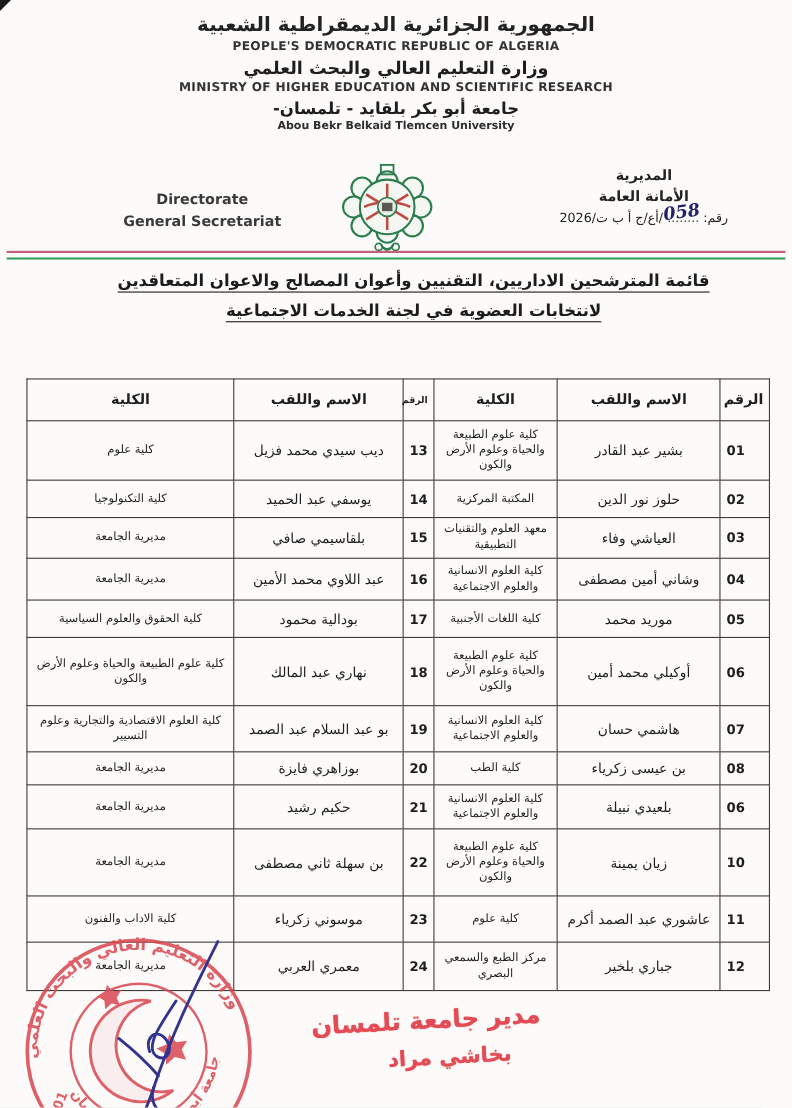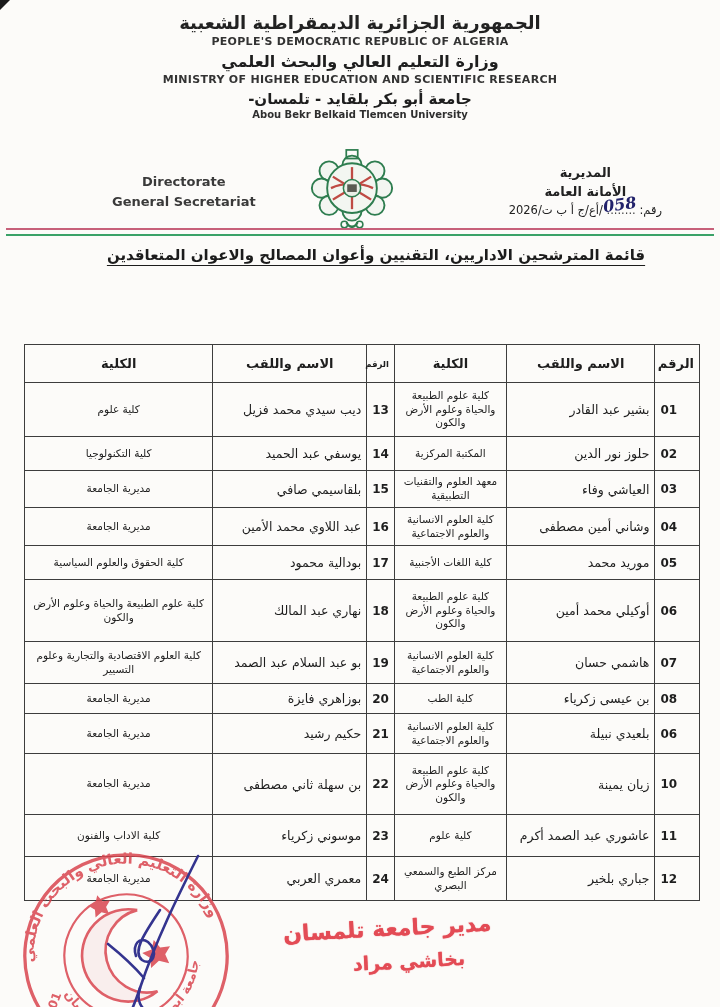--- a/index.html
+++ b/index.html
@@ -12,21 +12,21 @@
   .hdr .ar1{font-size:18px;font-weight:bold;letter-spacing:0;color:#222;}
   .hdr .en{direction:ltr;font-size:11px;font-weight:600;color:#333;letter-spacing:.3px;margin-top:2px;}
   .hdr .ar2{font-size:16px;font-weight:bold;margin-top:4px;}
   .hdr .ar3{font-size:15px;font-weight:bold;margin-top:4px;}
   .hdr .en3{direction:ltr;font-size:10px;font-weight:600;color:#2e2e2e;margin-top:1px;}
   
   .subhdr{position:absolute;top:152px;left:0;width:100%;height:78px;}
   .dir-block{position:absolute;left:112px;top:20px;text-align:center;font-size:13px;
              font-weight:600;color:#3a3a3a;line-height:1.5;}
   .logo-wrap{position:absolute;left:292px;top:-4px;width:120px;height:86px;}
-  .ar-block{position:absolute;right:58px;top:12px;text-align:center;direction:rtl;
+  .ar-block{position:absolute;right:58px;top:0;text-align:center;direction:rtl;
             font-weight:bold;font-size:13px;color:#222;line-height:1.45;}
   .ref-line{font-size:11.5px;font-weight:normal;position:relative;white-space:nowrap;direction:rtl;}
   .ref-line .dots{letter-spacing:1px;color:#444;position:relative;}
   .hand{position:absolute;right:26px;top:-9px;color:#22226b;
         font-size:16px;font-weight:bold;font-style:italic;transform:rotate(-8deg);
         font-family:"DejaVu Serif",serif;}
   
   .rule{position:absolute;top:228px;left:6px;right:6px;}
   .rule .r1{height:2px;background:#c7607a;}
   .rule .r2{height:2px;background:#3aa268;margin-top:4px;}
@@ -34,21 +34,21 @@
   .title{position:absolute;top:246px;left:0;width:100%;text-align:center;direction:rtl;}
   .title div{font-size:15px;font-weight:bold;color:#1c1c1c;margin-bottom:9px;
              text-decoration:underline;text-underline-offset:5px;text-decoration-thickness:1.4px;margin-left:32px;}
   
   table.list{position:absolute;top:344px;left:24px;width:676px;border-collapse:collapse;
              direction:rtl;table-layout:fixed;}
   table.list th,table.list td{border:1px solid #3d3d3d;padding:2px 5px;vertical-align:middle;}
   th{font-size:13px;font-weight:bold;text-align:center;}
   th.small-num{font-size:8.5px;padding:2px 1px;}
   td.num{font-size:12px;font-weight:600;text-align:left;font-family:"DejaVu Sans",sans-serif;}
-  td.name{font-size:12.5px;text-align:right;padding-right:9px;}
+  td.name{font-size:12.5px;text-align:center;padding-right:9px;}
   td.fac{font-size:10.5px;text-align:center;line-height:1.3;}
   tr.hh{height:38px;}
   tr.h1{height:54px;} tr.h2{height:34px;} tr.h3{height:37px;} tr.h4{height:38px;}
   tr.h5{height:34px;} tr.h6{height:62px;} tr.h7{height:42px;} tr.h8{height:30px;}
   tr.h9{height:40px;} tr.h10{height:61px;} tr.h11{height:42px;} tr.h12{height:44px;}
   
   .stamp-round{position:absolute;left:16px;top:846px;width:220px;height:220px;
                transform:rotate(-14deg);opacity:.85;}
   .signature{position:absolute;left:48px;top:848px;width:180px;height:170px;}
   .stamp-red{position:absolute;left:238px;top:916px;width:300px;direction:rtl;text-align:center;
@@ -118,20 +118,21 @@
     </div>
   </div>
 
   <div class="rule">
     <div class="r1"></div>
     <div class="r2"></div>
   </div>
 
   <div class="title">
     <div>قائمة المترشحين الاداريين، التقنيين وأعوان المصالح والاعوان المتعاقدين</div>
+    <div>لانتخابات العضوية في لجنة الخدمات الاجتماعية</div>
   </div>
 
   <table class="list">
     <colgroup>
       <col style="width:6.6%">
         <col style="width:22%">
         <col style="width:16.6%">
       <col style="width:4.1%">
         <col style="width:22.8%">
         <col style="width:27.9%">

